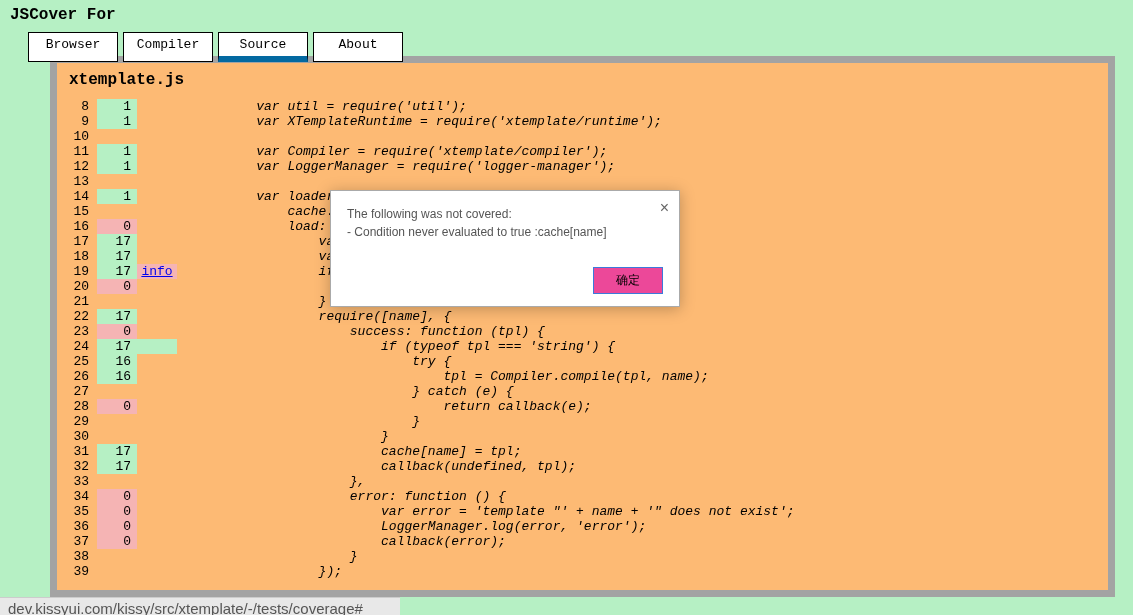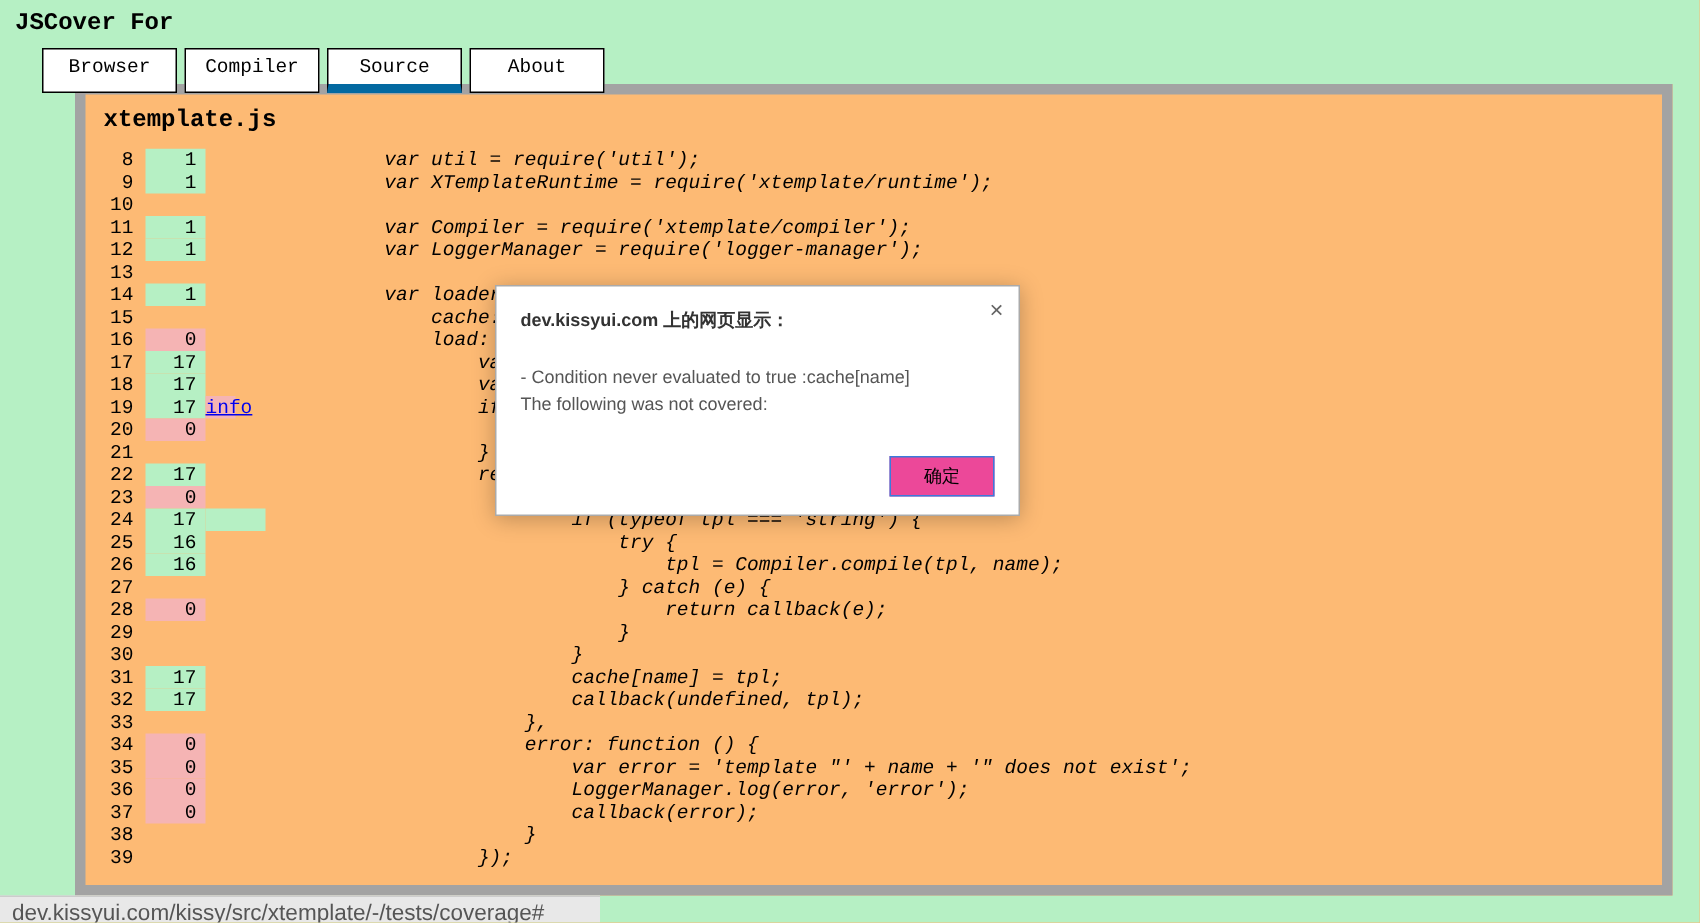--- a/index.html
+++ b/index.html
@@ -88,21 +88,21 @@
     flex-shrink: 0;
     height: 15px;
     line-height: 15px;
   }
   .info-col.hitbar { background: #b6f0c4; }
   .info-link {
     color: #0000ee;
     text-decoration: underline;
     background: #f5b4b4;
     display: inline-block;
-    width: 20px;
+    width: 40px;
     height: 15px;
     text-align: center;
     cursor: pointer;
   }
   .src {
     padding-left: 48px;
     flex-shrink: 0;
     font-style: italic;
   }
   
@@ -168,23 +168,22 @@
     <div class="tab">About</div>
   </div>
 
 <div class="content-panel">
   <div class="file-title">xtemplate.js</div>
   <div class="code-scroll" id="code"><div class="code-line"><span class="ln">8</span><span class="cov hit">1</span><span class="info-col"></span><span class="src">    var util = require('util');</span></div><div class="code-line"><span class="ln">9</span><span class="cov hit">1</span><span class="info-col"></span><span class="src">    var XTemplateRuntime = require('xtemplate/runtime');</span></div><div class="code-line"><span class="ln">10</span><span class="cov"></span><span class="info-col"></span><span class="src"></span></div><div class="code-line"><span class="ln">11</span><span class="cov hit">1</span><span class="info-col"></span><span class="src">    var Compiler = require('xtemplate/compiler');</span></div><div class="code-line"><span class="ln">12</span><span class="cov hit">1</span><span class="info-col"></span><span class="src">    var LoggerManager = require('logger-manager');</span></div><div class="code-line"><span class="ln">13</span><span class="cov"></span><span class="info-col"></span><span class="src"></span></div><div class="code-line"><span class="ln">14</span><span class="cov hit">1</span><span class="info-col"></span><span class="src">    var loader = {</span></div><div class="code-line"><span class="ln">15</span><span class="cov"></span><span class="info-col"></span><span class="src">        cache: {},</span></div><div class="code-line"><span class="ln">16</span><span class="cov miss">0</span><span class="info-col"></span><span class="src">        load: function (params, callback) {</span></div><div class="code-line"><span class="ln">17</span><span class="cov hit">17</span><span class="info-col"></span><span class="src">            var name = params.name;</span></div><div class="code-line"><span class="ln">18</span><span class="cov hit">17</span><span class="info-col"></span><span class="src">            var cache = this.cache;</span></div><div class="code-line"><span class="ln">19</span><span class="cov hit">17</span><span class="info-col"><span class="info-link">info</span></span><span class="src">            if (cache[name]) {</span></div><div class="code-line"><span class="ln">20</span><span class="cov miss">0</span><span class="info-col"></span><span class="src">                return callback(undefined, cache[name]);</span></div><div class="code-line"><span class="ln">21</span><span class="cov"></span><span class="info-col"></span><span class="src">            }</span></div><div class="code-line"><span class="ln">22</span><span class="cov hit">17</span><span class="info-col"></span><span class="src">            require([name], {</span></div><div class="code-line"><span class="ln">23</span><span class="cov miss">0</span><span class="info-col"></span><span class="src">                success: function (tpl) {</span></div><div class="code-line"><span class="ln">24</span><span class="cov hit">17</span><span class="info-col hitbar"></span><span class="src">                    if (typeof tpl === 'string') {</span></div><div class="code-line"><span class="ln">25</span><span class="cov hit">16</span><span class="info-col"></span><span class="src">                        try {</span></div><div class="code-line"><span class="ln">26</span><span class="cov hit">16</span><span class="info-col"></span><span class="src">                            tpl = Compiler.compile(tpl, name);</span></div><div class="code-line"><span class="ln">27</span><span class="cov"></span><span class="info-col"></span><span class="src">                        } catch (e) {</span></div><div class="code-line"><span class="ln">28</span><span class="cov miss">0</span><span class="info-col"></span><span class="src">                            return callback(e);</span></div><div class="code-line"><span class="ln">29</span><span class="cov"></span><span class="info-col"></span><span class="src">                        }</span></div><div class="code-line"><span class="ln">30</span><span class="cov"></span><span class="info-col"></span><span class="src">                    }</span></div><div class="code-line"><span class="ln">31</span><span class="cov hit">17</span><span class="info-col"></span><span class="src">                    cache[name] = tpl;</span></div><div class="code-line"><span class="ln">32</span><span class="cov hit">17</span><span class="info-col"></span><span class="src">                    callback(undefined, tpl);</span></div><div class="code-line"><span class="ln">33</span><span class="cov"></span><span class="info-col"></span><span class="src">                },</span></div><div class="code-line"><span class="ln">34</span><span class="cov miss">0</span><span class="info-col"></span><span class="src">                error: function () {</span></div><div class="code-line"><span class="ln">35</span><span class="cov miss">0</span><span class="info-col"></span><span class="src">                    var error = 'template "' + name + '" does not exist';</span></div><div class="code-line"><span class="ln">36</span><span class="cov miss">0</span><span class="info-col"></span><span class="src">                    LoggerManager.log(error, 'error');</span></div><div class="code-line"><span class="ln">37</span><span class="cov miss">0</span><span class="info-col"></span><span class="src">                    callback(error);</span></div><div class="code-line"><span class="ln">38</span><span class="cov"></span><span class="info-col"></span><span class="src">                }</span></div><div class="code-line"><span class="ln">39</span><span class="cov"></span><span class="info-col"></span><span class="src">            });</span></div></div>
 </div>
 
 <div class="dialog">
   <span class="dialog-close">×</span>
-  <div class="dialog-title">dev.kissyui.com 上的网页显示：</div>
   <div class="dialog-body">
+    <div>The following was not covered:</div>
     <div>- Condition never evaluated to true :cache[name]</div>
-    <div>The following was not covered:</div>
   </div>
   <div class="dialog-footer">
     <button class="dialog-ok">确定</button>
   </div>
 </div>
 
 <div class="statusbar">dev.kissyui.com/kissy/src/xtemplate/-/tests/coverage#</div>
 
 </body></html>

